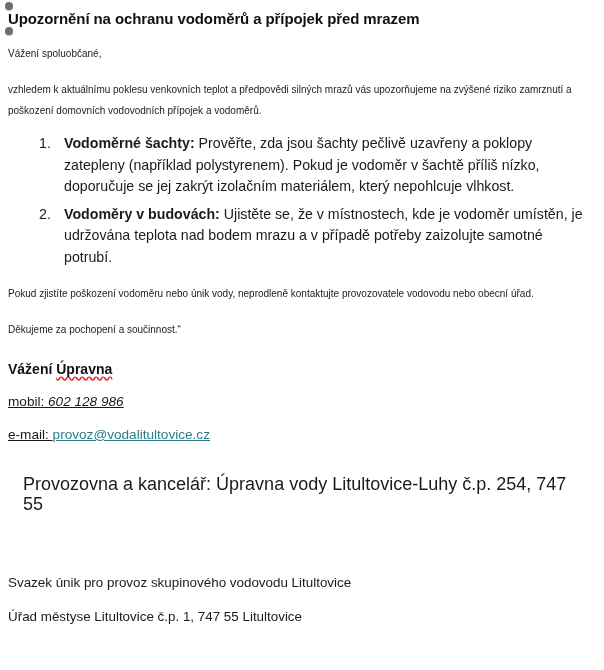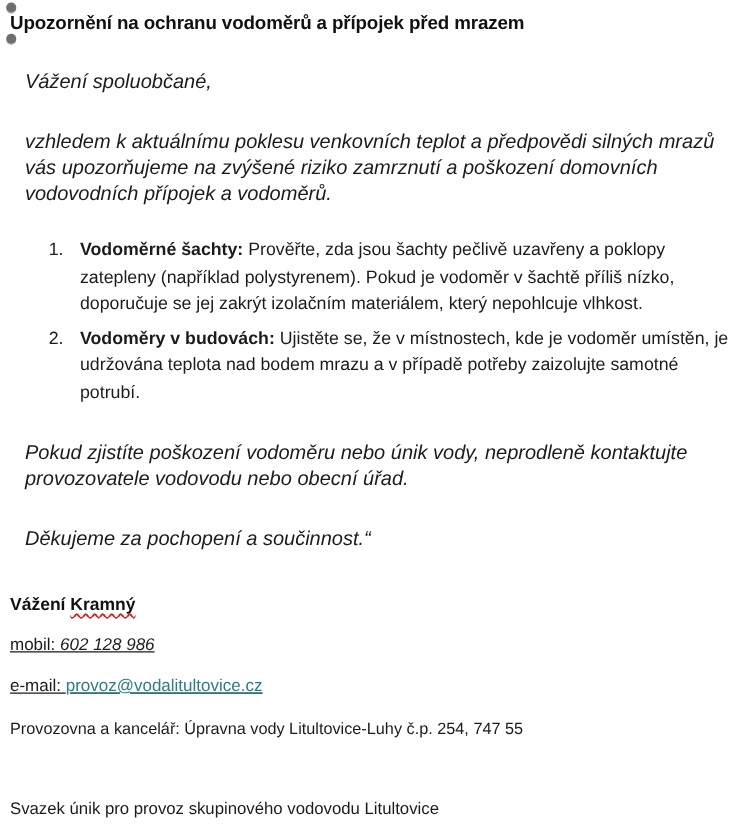--- a/index.html
+++ b/index.html
@@ -49,26 +49,25 @@
     margin: 0;
     padding: 9px 0 0 0;
     font-size: 15px;
     line-height: 19px;
     font-weight: bold;
     letter-spacing: -0.1px;
     color: #111111;
   }
 
   p.para {
-    margin: 12px;
+    margin: 0;
     padding-top: 15px;
-    font-size: 16px;
+    font-size: 10px;
     line-height: 21px;
     color: #1b1b1b;
-    font-style: italic;
   }
 
   ol.measures {
     margin: 0;
     padding: 12px 0 0 0;
     list-style: none;
     counter-reset: measure;
   }
   ol.measures > li {
     counter-increment: measure;
@@ -118,23 +117,23 @@
     margin: 0;
     padding-top: 13px;
     font-size: 13.6px;
     line-height: 20px;
     color: #1b1b1b;
     text-decoration: underline;
   }
   .phone { font-style: italic; }
 
   p.addr {
-    margin: 0;
+    margin: 15px;
     padding-top: 14px;
-    font-size: 13px;
+    font-size: 18px;
     line-height: 20px;
     color: #1b1b1b;
   }
 
   .footer { padding-top: 44px; }
   p.footer-line {
     margin: 0;
     padding-top: 15px;
     font-size: 13.4px;
     line-height: 19px;
@@ -166,21 +165,21 @@
     <li>
       <span class="lead">Vodoměry v budovách:</span><span> Ujistěte se, že v místnostech, kde je vodoměr umístěn, je udržována teplota nad bodem mrazu a v případě potřeby zaizolujte samotné potrubí.</span>
     </li>
   </ol>
 
   <p class="para">Pokud zjistíte poškození vodoměru nebo únik vody, neprodleně kontaktujte provozovatele vodovodu nebo obecní úřad.</p>
 
 
   <p class="para">Děkujeme za pochopení a součinnost.“</p>
 
-  <p class="sig-name"><span>Vážení </span><span class="spellcheck">Kramný</span></p>
+  <p class="sig-name"><span>Vážení </span><span class="spellcheck">Úpravna</span></p>
 
   <p class="contact"><span>mobil: </span><span class="phone">602 128 986</span></p>
 
   <p class="contact"><span>e-mail: </span><a class="link" href="#">provoz@vodalitultovice.cz</a></p>
 
   <p class="addr">Provozovna a kancelář: Úpravna vody Litultovice-Luhy č.p. 254, 747 55</p>
 
   <div class="footer">
     <p class="footer-line">Svazek únik pro provoz skupinového vodovodu Litultovice</p>
     <p class="footer-line">Úřad městyse Litultovice č.p. 1, 747 55 Litultovice</p>

